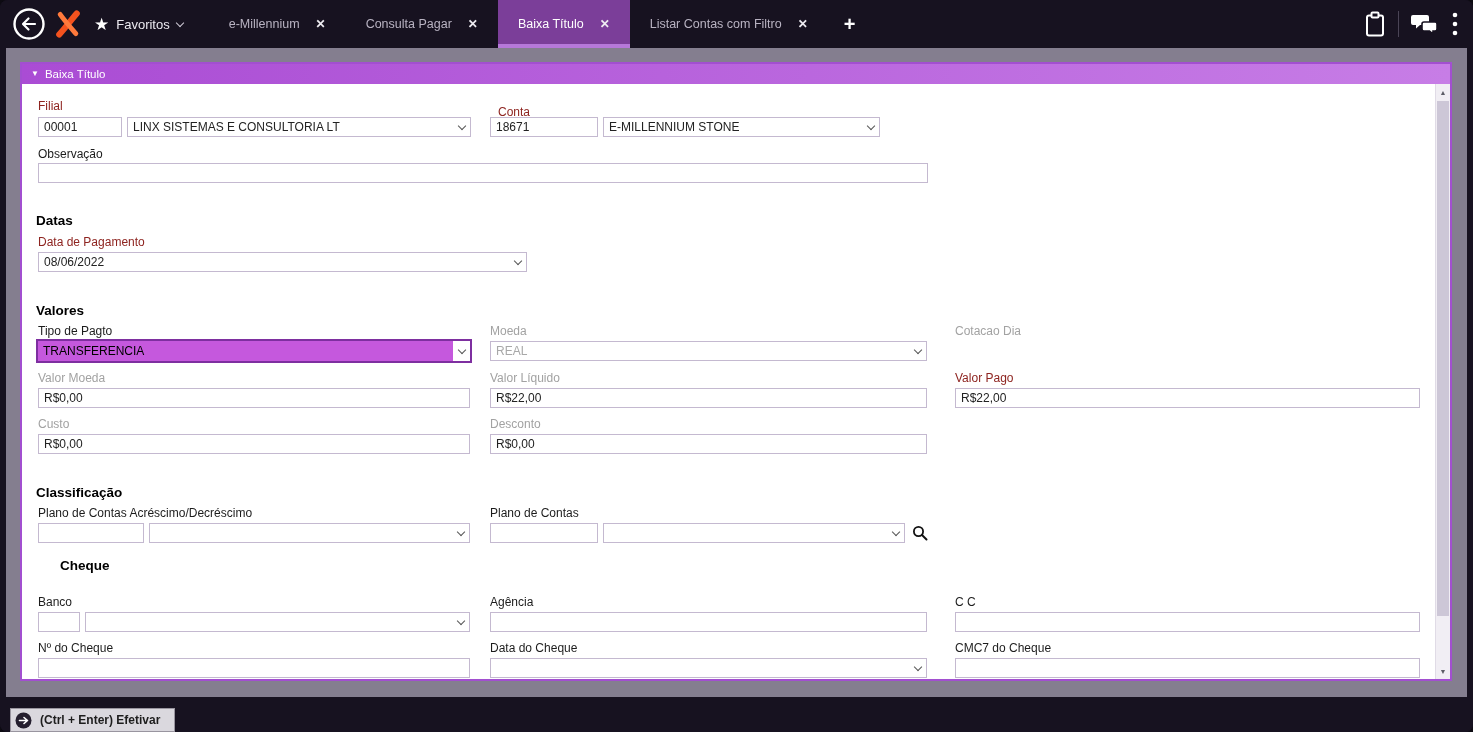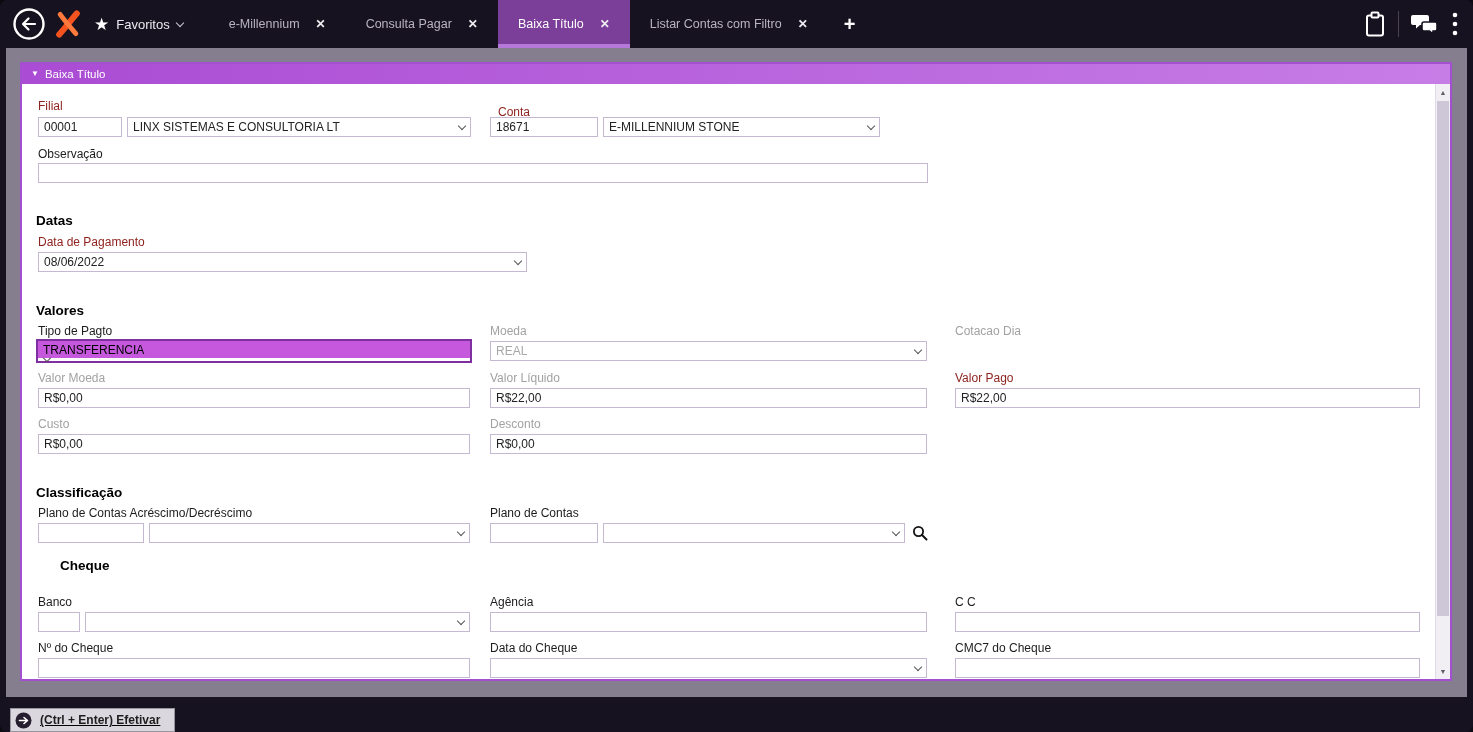--- a/index.html
+++ b/index.html
@@ -65,21 +65,21 @@
   .scrollbar { position:absolute; top:0; right:0; width:15px; height:100%;
                background:#f1eef4; border-left:1px solid #e0dbe6; }
   .sb-arrow { position:absolute; left:0; width:100%; height:16px; display:flex;
               align-items:center; justify-content:center; font-size:7px; color:#5c5c66; cursor:pointer; }
   .sb-arrow.up { top:0; } .sb-arrow.down { bottom:0; }
   .sb-thumb { position:absolute; left:1px; top:17px; width:12px; height:515px;
               background:#cdc7d7; cursor:grab; }
 
   
   .bottombar { position:absolute; left:0; right:0; bottom:0; height:24px; background:#171220;
-               display:flex; align-items:center; padding-left:10px;text-decoration:underline; }
+               display:flex; align-items:center; padding-left:10px; }
   .efetivar { display:flex; align-items:center; gap:8px; background:#dad8de;
               border:1px solid #99959f; height:24px; padding:0 14px 0 4px;
               font:700 12px "Liberation Sans", sans-serif; color:#1d1d1d; cursor:pointer; }
 </style>
 </head>
 <body>
 
 <div class="screen">
 
   <header class="topbar">
@@ -179,21 +179,21 @@
         <div class="select" style="left:16px; top:168px; width:489px;">
           <span class="txt">08/06/2022</span>
           <span class="chevbox">
               <span class="chev"></span>
             </span>
         </div>
 
         <span class="section" style="left:14px; top:219px;">Valores</span>
 
         <span class="lbl" style="left:16px; top:240px;">Tipo de Pagto</span>
-        <div class="select highlight" style="left:14px; top:255px; width:436px;flex-direction:column;">
+        <div class="select highlight" style="left:14px; top:255px; width:436px;">
           <span class="txt">TRANSFERENCIA</span>
           <span class="chevbox">
               <span class="chev"></span>
             </span>
         </div>
         <span class="lbl gray" style="left:468px; top:240px;">Moeda</span>
         <div class="select disabled" style="left:468px; top:257px; width:437px;">
           <span class="txt">REAL</span>
           <span class="chevbox">
               <span class="chev"></span>

